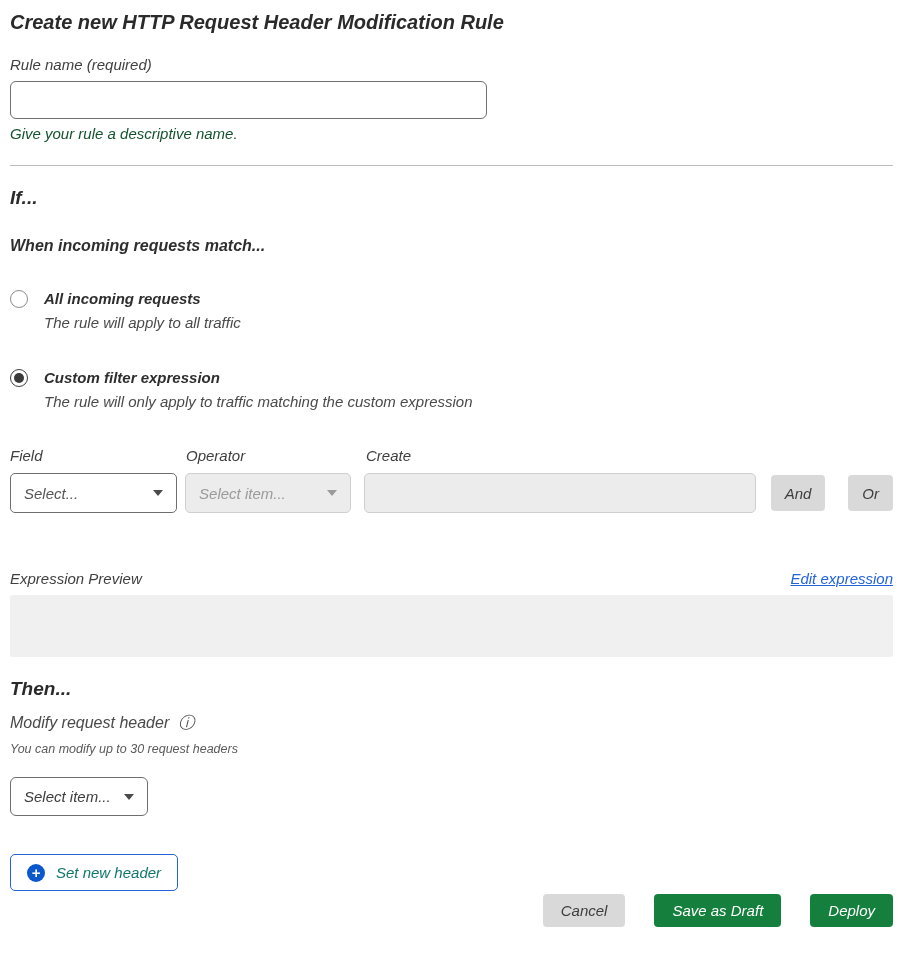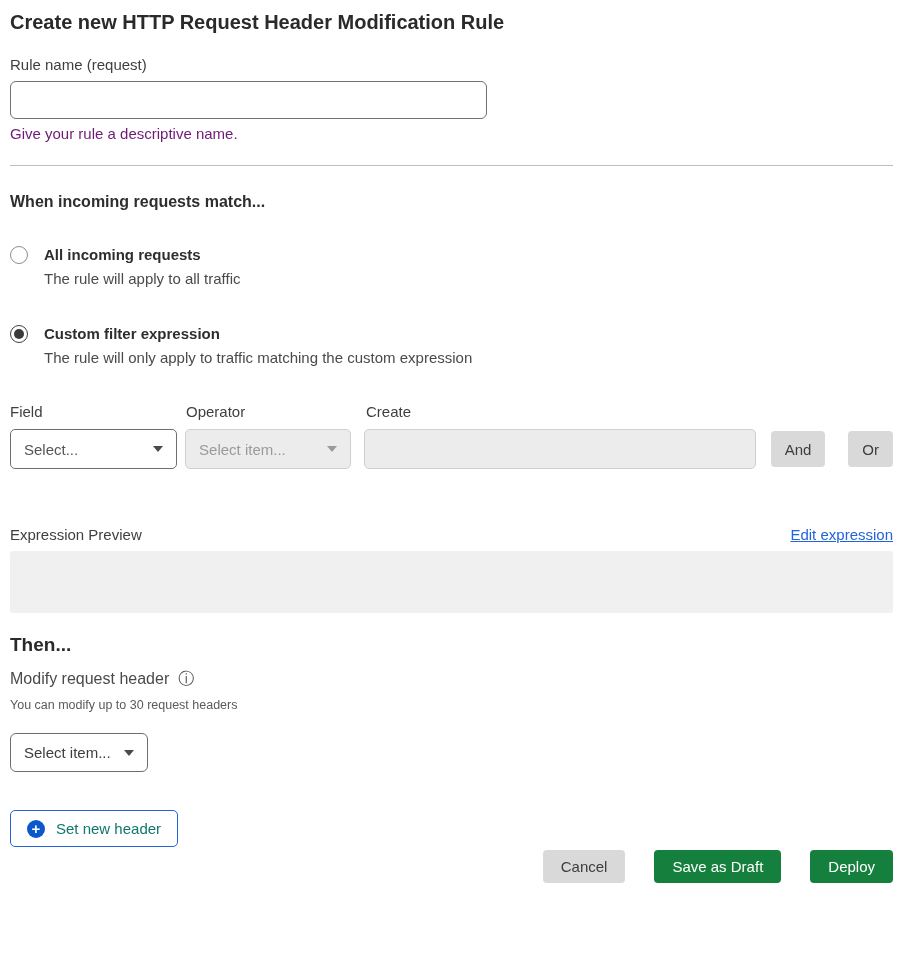--- a/index.html
+++ b/index.html
@@ -1,34 +1,34 @@
 <!DOCTYPE html>
 <html><head>
 <meta charset="utf-8">
 <style>
-  * { box-sizing: border-box; margin: 0; padding: 0; }
+  * { box-sizing: border-box; margin: 0; padding: 0; font-style: italic; }
   html, body { background: #ffffff; }
   body {
     font-family: "Liberation Sans", sans-serif;
     color: #3d3d3d;
     width: 899px;
   }
   .page { padding: 8px 6px 20px 10px; width: 899px; }
 
   .page-title { font-size: 20px; font-weight: 700; color: #2a2a2a; line-height: 28px; }
 
   .field-label { font-size: 15px; color: #3f3f3f; margin-top: 20px; line-height: 18px; }
 
   .rule-name-input {
     display: block; margin-top: 7px; width: 477px; height: 38px;
     border: 1px solid #707070; border-radius: 6px; background: #fff;
     font-family: "Liberation Sans", sans-serif; font-size: 15px; color: #333;
     padding: 0 12px; outline: none;
   }
-  .help-text { font-size: 15px; color: #701a75; margin-top: 6px; line-height: 18px; }
+  .help-text { font-size: 15px; color: #14532d; margin-top: 6px; line-height: 18px; }
 
   .divider { border: none; border-top: 1px solid #bdbdbd; margin-top: 22px; width: 883px; }
 
   .section-heading { font-size: 19px; font-weight: 700; color: #2a2a2a; margin-top: 20px; line-height: 24px; }
   .sub-heading { font-size: 16px; font-weight: 700; color: #2e2e2e; margin-top: 26px; line-height: 20px; }
 
   .radio-option { display: flex; margin-top: 33px; }
   .radio-option + .radio-option { margin-top: 36px; }
   .radio-circle {
     flex: 0 0 auto; width: 18px; height: 18px; border-radius: 50%;
@@ -106,26 +106,27 @@
   .primary-btn { background: #15803d; color: #ffffff; }
   .footer-btn + .footer-btn { margin-left: 11px; }
 </style>
 </head>
 <body>
 
 <div class="page">
 
   <h1 class="page-title">Create new HTTP Request Header Modification Rule</h1>
 
-  <div class="field-label">Rule name (request)</div>
+  <div class="field-label">Rule name (required)</div>
   <input class="rule-name-input" type="text" value="" style="">
   <div class="help-text">Give your rule a descriptive name.</div>
 
   <hr class="divider">
 
+  <h2 class="section-heading">If...</h2>
   <h3 class="sub-heading">When incoming requests match...</h3>
 
   <div class="radio-option">
     <span class="radio-circle"></span>
     <div class="radio-texts">
       <div class="radio-label">All incoming requests</div>
       <div class="radio-desc">The rule will apply to all traffic</div>
     </div>
   </div>
 

